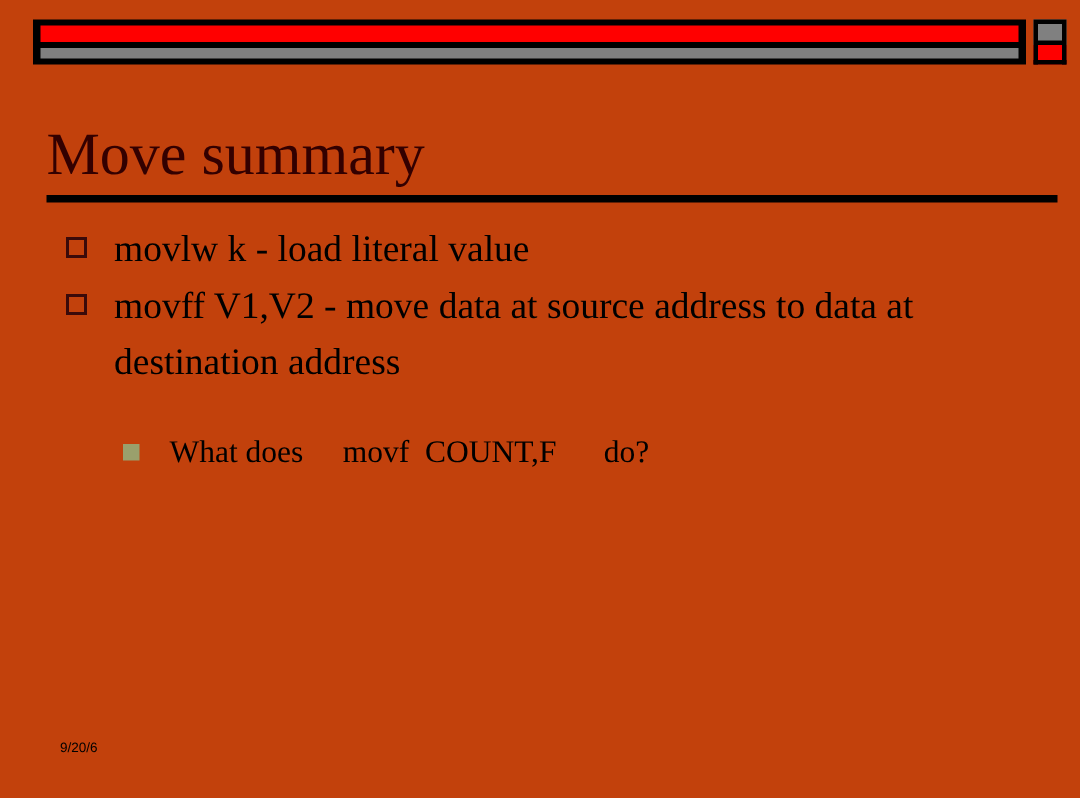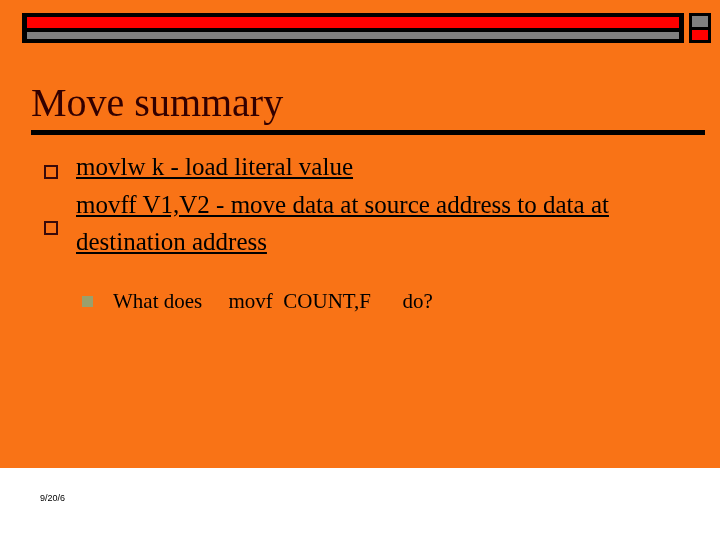--- a/index.html
+++ b/index.html
@@ -13,22 +13,22 @@
     overflow: hidden;
     font-family: "Liberation Serif", "DejaVu Serif", serif;
     position: relative;
   }
 
   .slide {
     position: absolute;
     left: 0;
     top: 0;
     width: 720px;
-    height: 468px;
-    background: #f97316;
+    height: 532px;
+    background: #c2410c;
   }
 
   
   .banner {
     position: absolute;
     left: 22px;
     top: 13px;
     width: 686px;
     height: 30px;
   }
@@ -104,23 +104,22 @@
 
   
   .body-list {
     position: absolute;
     left: 44px;
     top: 148px;
     width: 650px;
   }
   .bullet-row {
     display: flex;
-    align-items: center;
+    align-items: flex-start;
     margin-bottom: 1px;
-    text-decoration: underline;
   }
   .bullet-marker {
     flex: 0 0 auto;
     width: 14px;
     height: 14px;
     border: 2px solid #3a0a0a;
     box-sizing: border-box;
     margin-top: 10px;
     margin-right: 18px;
   }

